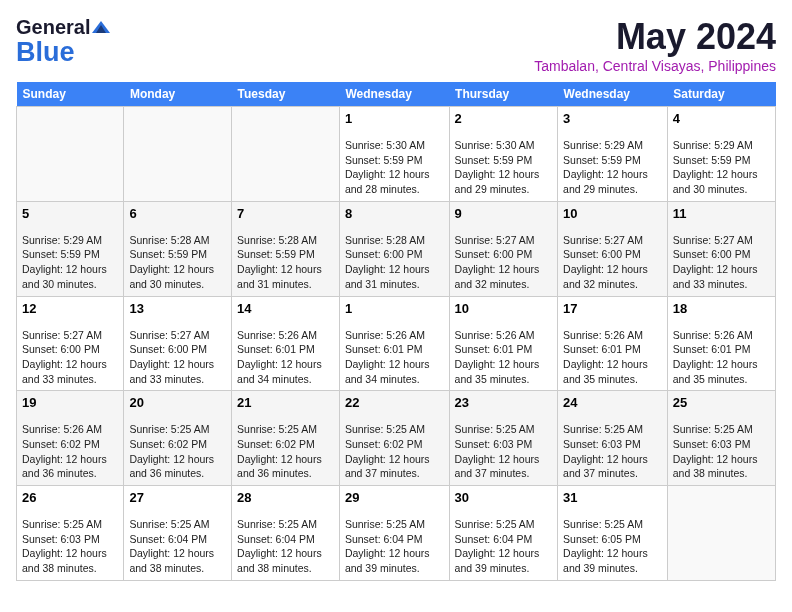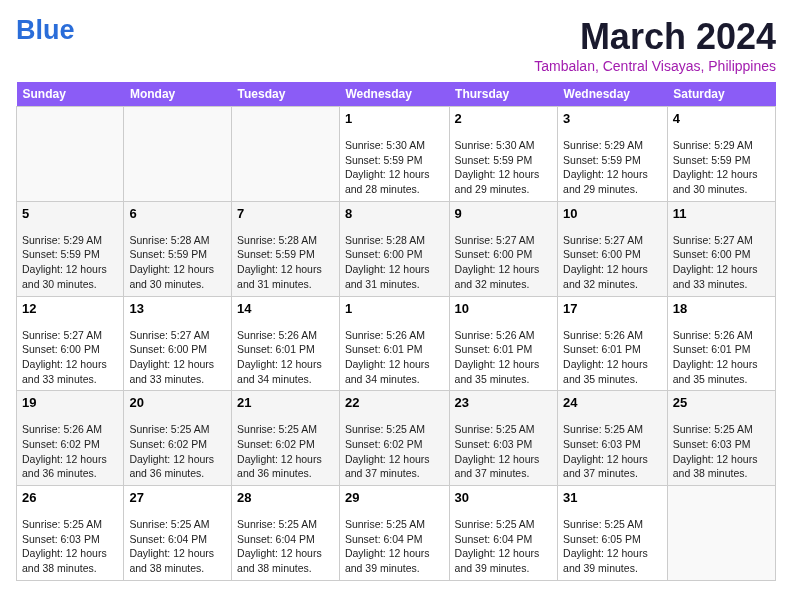--- a/index.html
+++ b/index.html
@@ -47,21 +47,21 @@
     .location {
       font-size: 14px;
       color: #a21caf;
     }
     table {
       width: 100%;
       border-collapse: collapse;
       font-size: 11px;
     }
     thead tr th {
-      background-color: #8b5cf6;
+      background-color: #3b82f6;
       color: #fff;
       text-align: left;
       padding: 5px 6px;
       font-size: 12px;
       font-weight: bold;
     }
     tbody tr td {
       border: 1px solid #ccc;
       vertical-align: top;
       padding: 4px 5px;
@@ -87,25 +87,34 @@
     td.empty {
       background: #f9f9f9;
     }
   </style>
 </head>
 <body>
 
 <div class="header-area">
   <div class="logo">
     <div class="logo-row">
+      <span class="logo-text">
+        <span>General</span>
+      </span>
+      <svg class="logo-icon" viewBox="0 0 18 12" fill="none">
+        <polygon points="0,12 9,0 18,12" fill="#2a6dd9"></polygon>
+        <polygon points="4,12 9,4 14,12" fill="#1a3a7a"></polygon>
+      </svg>
+    </div>
+    <div class="logo-row">
       <span class="logo-text" style="color:#2a6dd9;font-size:27px;font-weight:bold;">Blue</span>
     </div>
   </div>
   <div class="title-area">
-    <div class="month-title">March 2024</div>
+    <div class="month-title">May 2024</div>
     <div class="location">Tambalan, Central Visayas, Philippines</div>
   </div>
 </div>
 
 <table>
   <thead>
     <tr id="col-headers">
     <th>Sunday</th>
         <th>Monday</th>
         <th>Tuesday</th>

